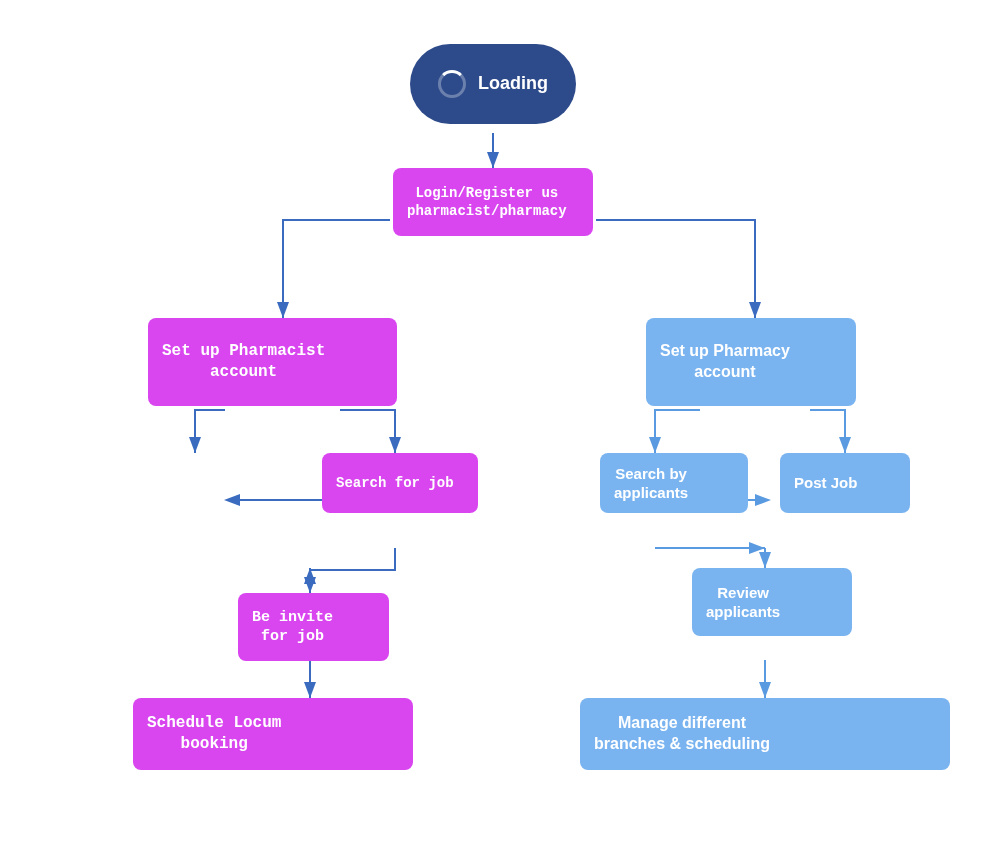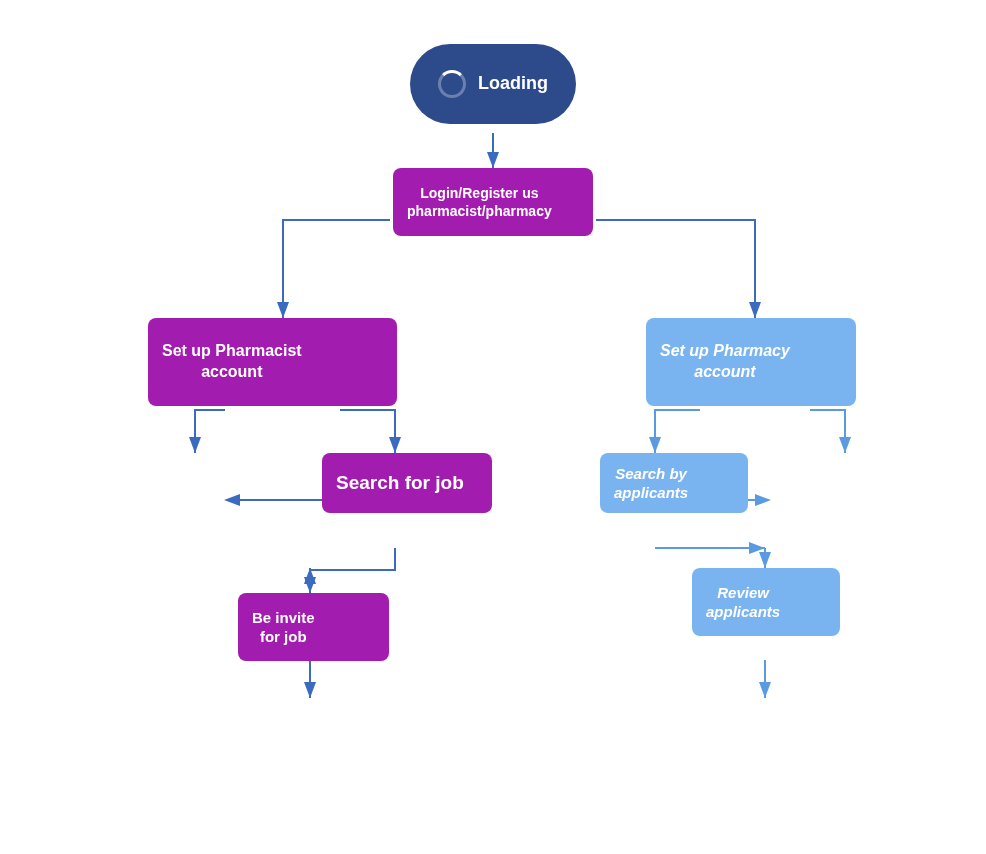--- a/index.html
+++ b/index.html
@@ -42,27 +42,27 @@
       color: #fff;
       border-radius: 40px;
       font-size: 18px;
       font-weight: 700;
       display: flex;
       align-items: center;
       gap: 10px;
       padding: 14px 28px;
     }
     .node-dark {
-      background: #a21caf;
+      background: #d946ef;
       color: #fff;
+      font-family: Liberation Mono, monospace;
     }
     .node-light {
       background: #7ab4f0;
       color: #fff;
-      font-style: italic;
     }
     .spinner {
       width: 28px;
       height: 28px;
       border: 3px solid rgba(255,255,255,0.3);
       border-top: 3px solid #fff;
       border-radius: 50%;
       display: inline-block;
       animation: spin 1s linear infinite;
     }
@@ -159,32 +159,41 @@
 
   <div class="node node-dark" style="left: 148px; top: 318px; width: 249px; height: 88px; font-size: 16px;">
     <span>Set up Pharmacist<br>account</span>
   </div>
 
   <div class="node node-light" style="left: 646px; top: 318px; width: 210px; height: 88px; font-size: 16px;">
     <span>Set up Pharmacy<br>account</span>
   </div>
 
 
-  <div class="node node-dark" style="left: 322px; top: 453px; width: 170px; height: 60px; font-size: 19px;">
+  <div class="node node-dark" style="left: 322px; top: 453px; width: 156px; height: 60px; font-size: 14px;">
     <span>Search for job</span>
   </div>
 
   <div class="node node-light" style="left: 600px; top: 453px; width: 148px; height: 60px; font-size: 15px;">
     <span>Search by<br>applicants</span>
   </div>
 
+  <div class="node node-light" style="left: 780px; top: 453px; width: 130px; height: 60px; font-size: 15px;">
+    <span>Post Job</span>
+  </div>
 
   <div class="node node-dark" style="left: 238px; top: 593px; width: 151px; height: 68px; font-size: 15px;">
     <span>Be invite<br>for job</span>
   </div>
 
-  <div class="node node-light" style="left: 692px; top: 568px; width: 148px; height: 68px; font-size: 15px;">
+  <div class="node node-light" style="left: 692px; top: 568px; width: 160px; height: 68px; font-size: 15px;">
     <span>Review<br>applicants</span>
   </div>
 
+  <div class="node node-dark" style="left: 133px; top: 698px; width: 280px; height: 72px; font-size: 16px;">
+    <span>Schedule Locum<br>booking</span>
+  </div>
 
+  <div class="node node-light" style="left: 580px; top: 698px; width: 370px; height: 72px; font-size: 16px;">
+    <span>Manage different<br>branches &amp;  scheduling</span>
+  </div>
 
 </div>
 
 </body></html>

